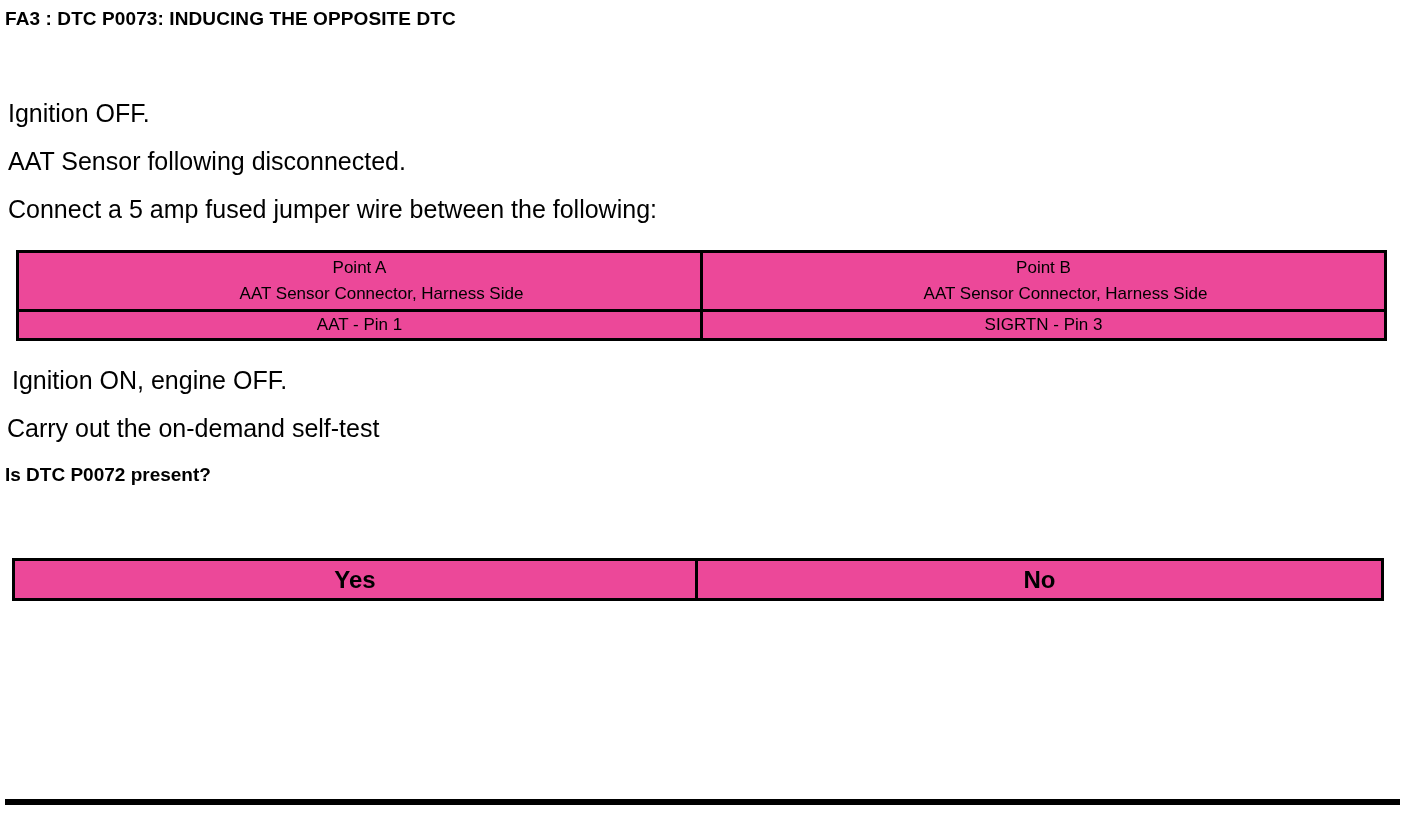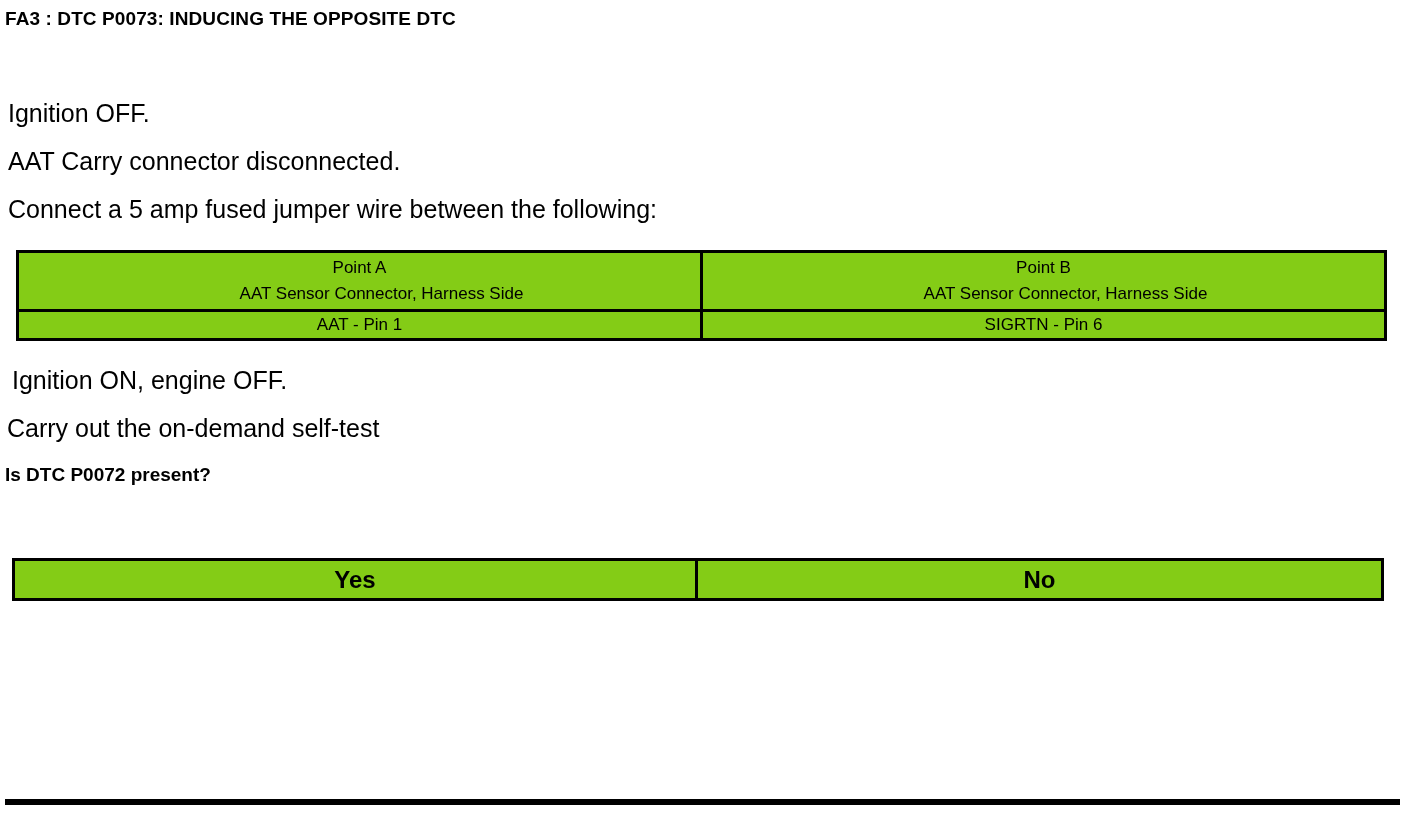--- a/index.html
+++ b/index.html
@@ -47,21 +47,21 @@
   .l-connect   { left: 8px;  top: 197px; }
   .l-ign-on    { left: 12px; top: 368px; }
   .l-carry     { left: 7px;  top: 416px; }
   .l-question  { left: 5px;  top: 465px; }
 
   
   .tbl {
     position: absolute;
     border-collapse: collapse;
     table-layout: fixed;
-    background: #84cc16;
+    background: #ec4899;
   }
   .tbl td {
     border: 3px solid #000000;
     text-align: center;
     vertical-align: middle;
     padding: 0;
     font-size: 17px;
     line-height: 1.55;
   }
 
@@ -119,39 +119,39 @@
 </head>
 <body>
 
 <div class="page">
 
   <div class="title">FA3 : DTC P0073: INDUCING THE OPPOSITE DTC</div>
 
 
   <div class="line l-ign-off">Ignition OFF.</div>
 
-  <div class="line l-aat">AAT Carry connector disconnected.</div>
+  <div class="line l-aat">AAT Sensor following disconnected.</div>
 
   <div class="line l-connect">Connect a 5 amp fused jumper wire between the following:</div>
 
   <table class="tbl" id="points-table">
     <tbody>
       <tr>
         <td class="hdr-cell col-a">
           <span class="ln1">Point A</span>
           <span class="ln2">AAT Sensor Connector, Harness Side</span>
         </td>
         <td class="hdr-cell col-b">
           <span class="ln1">Point B</span>
           <span class="ln2">AAT Sensor Connector, Harness Side</span>
         </td>
       </tr>
       <tr>
         <td class="val-cell col-a">AAT - Pin 1</td>
-        <td class="val-cell col-b">SIGRTN - Pin 6</td>
+        <td class="val-cell col-b">SIGRTN - Pin 3</td>
       </tr>
     </tbody>
   </table>
 
   <div class="line l-ign-on">Ignition ON, engine OFF.</div>
 
   <div class="line l-carry">Carry out the on-demand self-test</div>
 
   <div class="line bold l-question">Is DTC P0072 present?</div>
 

